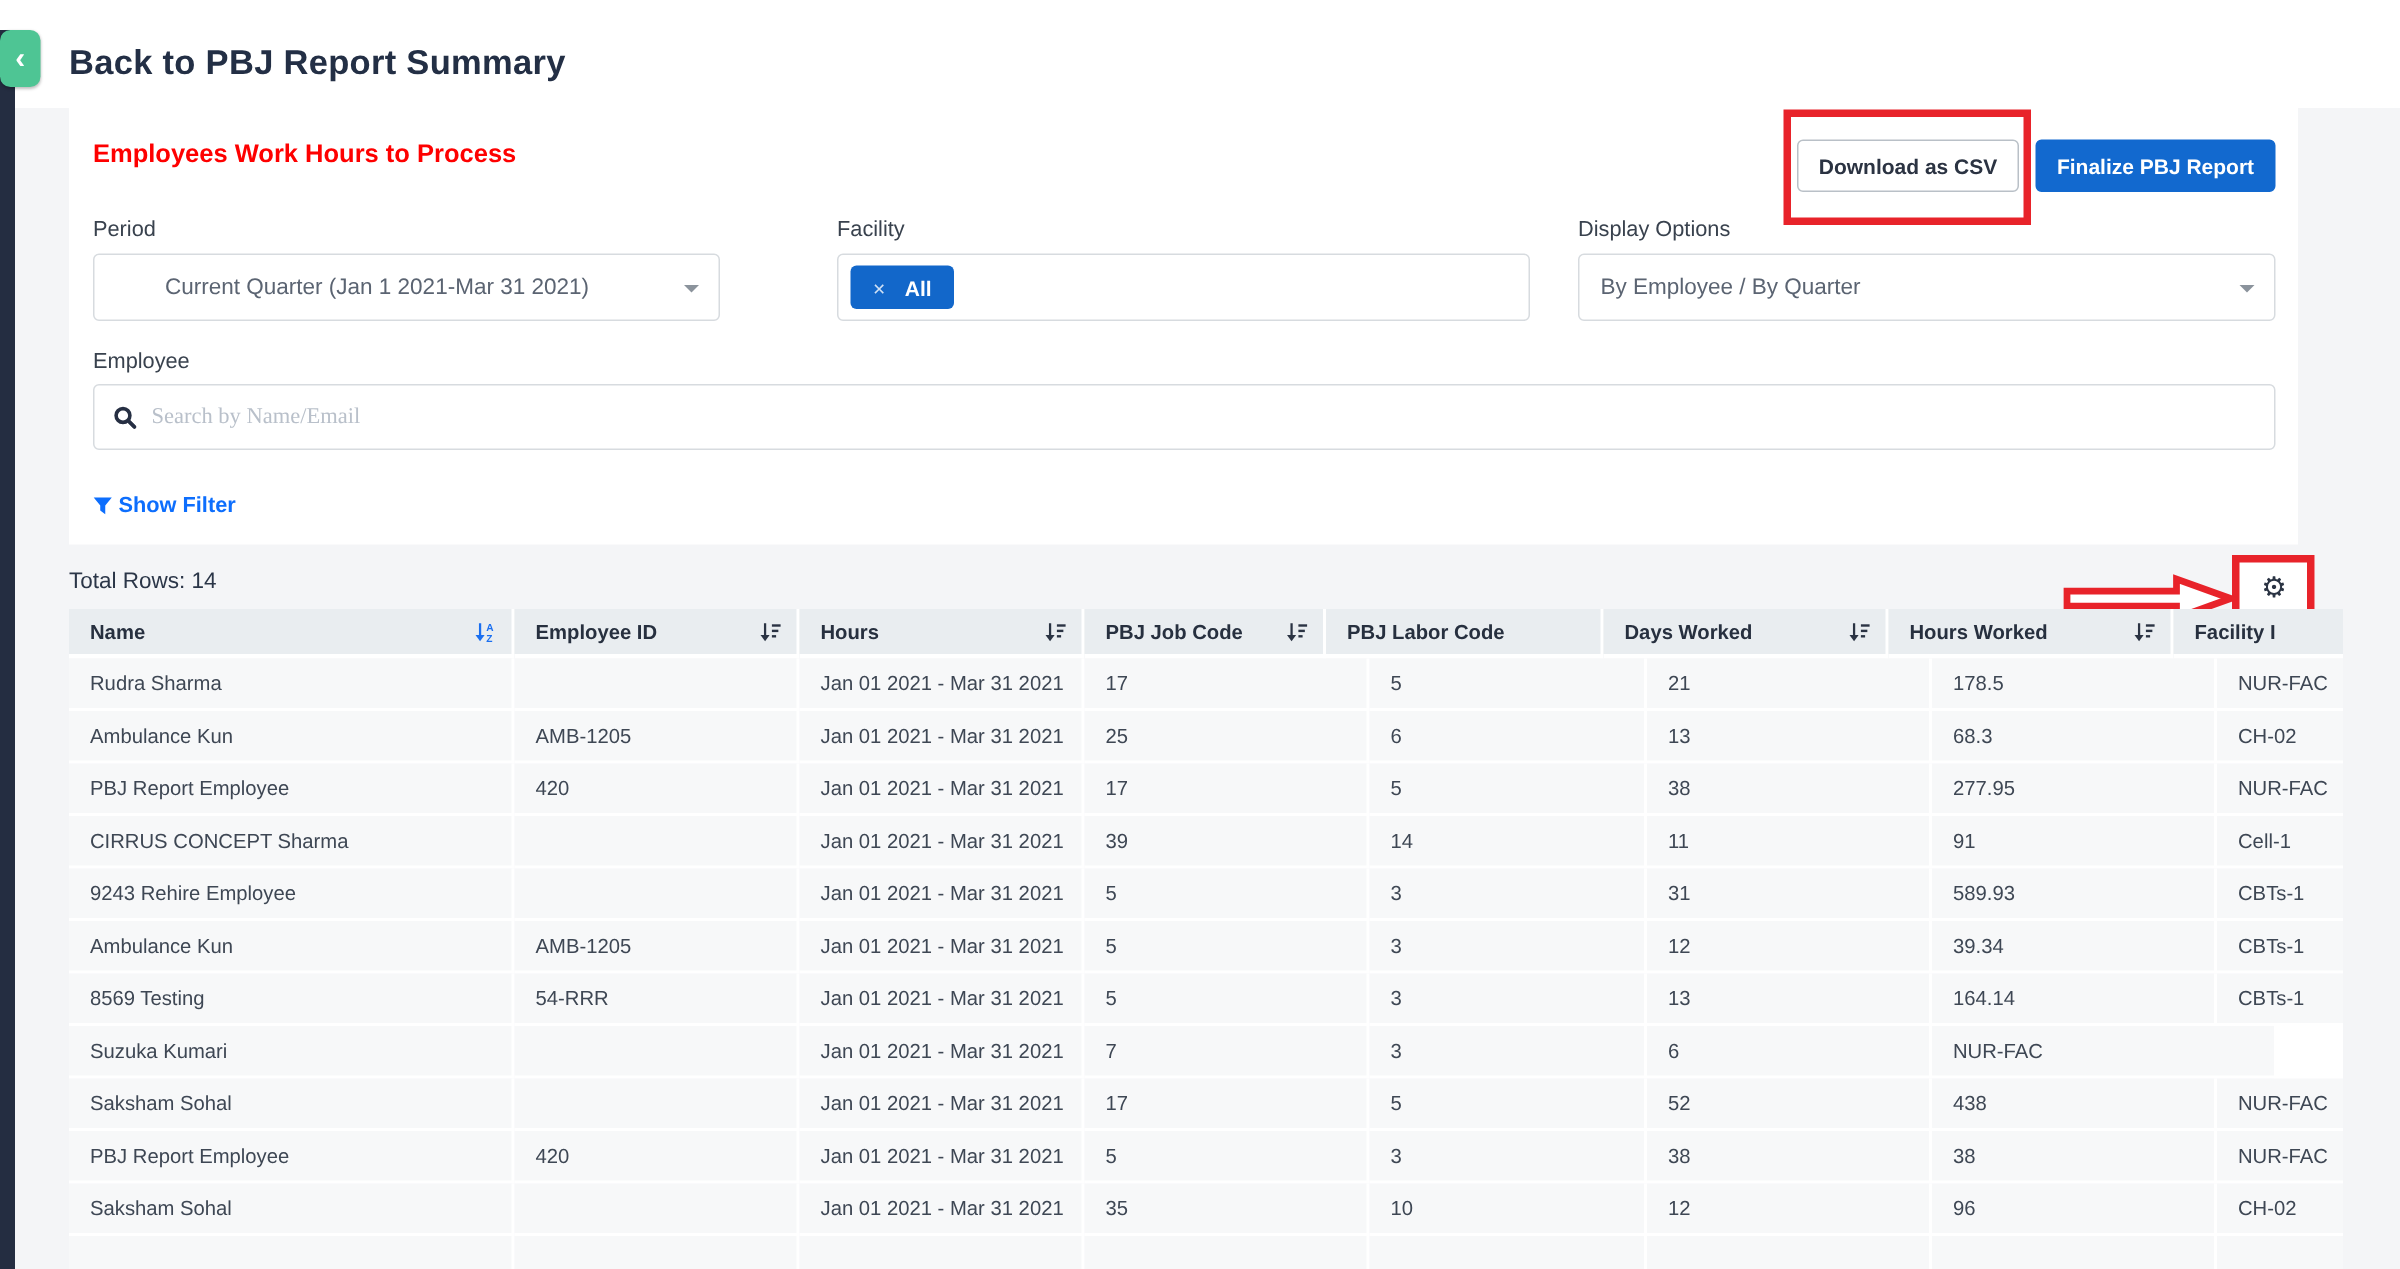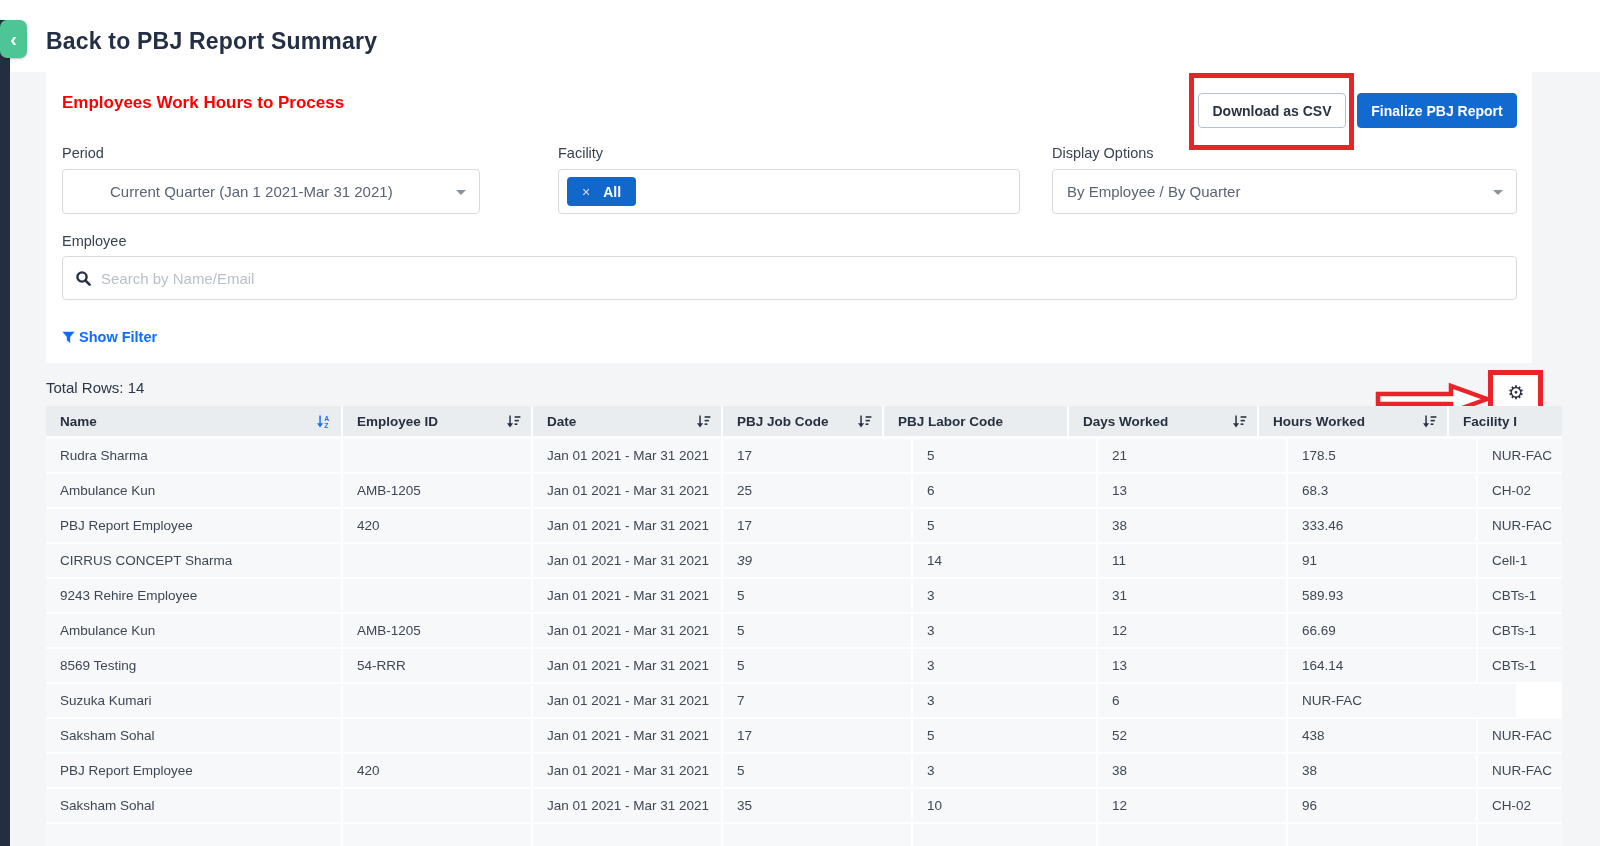--- a/index.html
+++ b/index.html
@@ -35,21 +35,21 @@
     display:flex; align-items:center; padding:0 30px 0 14px; font-size:15px; color:#5b6472; cursor:pointer;
   }
   .caret { position:absolute; right:13px; top:20px; width:0; height:0; border-left:5px solid transparent; border-right:5px solid transparent; border-top:5px solid #8b939c; }
 
   .facility-box { position:absolute; height:45px; background:#fff; border:1px solid #d7dbdf; border-radius:4px; display:flex; align-items:center; padding:0 8px; }
   .chip { display:flex; align-items:center; height:29px; background:#1267ca; border-radius:4px; color:#fff; padding:0 15px; gap:13px; cursor:pointer; }
   .chip-x { font-size:14px; opacity:.8; cursor:pointer; }
   .chip-label { font-size:14px; font-weight:700; }
 
   .search-box { position:absolute; left:16px; top:184px; width:1455px; height:44px; background:#fff; border:1px solid #d7dbdf; border-radius:4px; display:flex; align-items:center; padding:0 12px; gap:9px; }
-  .search-box input { flex:1; border:none; outline:none; font-size:15px; color:#0f766e; font-family:Liberation Sans, sans-serif; background:transparent; }
+  .search-box input { flex:1; border:none; outline:none; font-size:15px; color:#0f766e; font-family:Liberation Serif, serif; background:transparent; }
   .search-box input::placeholder { color:#b9c0ca; }
 
   .show-filter { position:absolute; left:16px; top:257px; display:flex; align-items:center; gap:4px; color:#0d6efd; font-size:14.5px; font-weight:700; cursor:pointer; }
 
   .total-rows { position:absolute; left:46px; top:379px; font-size:15px; color:#2b3648; }
 
   .gear-annotation { position:absolute; left:1488px; top:370px; width:55px; height:43px; background:#ffffff; border:5px solid #e8232a; }
   .gear-btn { position:absolute; left:1498px; top:376px; width:36px; height:32px; background:transparent; border:none; display:flex; align-items:center; justify-content:center; font-size:19px; color:#2a3343; cursor:pointer; }
   .csv-annotation { position:absolute; left:1189px; top:73px; width:165px; height:77px; border:5px solid #e8232a; pointer-events:none; }
   .arrow-annotation { position:absolute; left:1374px; top:382px; pointer-events:none; }
@@ -159,21 +159,21 @@
             <svg width="15" height="15" viewBox="0 0 15 15" fill="#2a3343">
               <rect x="3.3" y="1.5" width="1.5" height="9"></rect>
               <polygon points="1,9.3 7.1,9.3 4.05,13.5"></polygon>
               <rect x="8.6" y="2.2" width="5.8" height="1.6"></rect>
               <rect x="8.6" y="5.8" width="4.3" height="1.6"></rect>
               <rect x="8.6" y="9.4" width="2.8" height="1.6"></rect>
             </svg>
           </span>
         </div>
         <div class="hcell" style="width: 190px;">
-          <span>Date</span>
+          <span>Hours</span>
           <span class="sort-ic">
             <svg width="15" height="15" viewBox="0 0 15 15" fill="#2a3343">
               <rect x="3.3" y="1.5" width="1.5" height="9"></rect>
               <polygon points="1,9.3 7.1,9.3 4.05,13.5"></polygon>
               <rect x="8.6" y="2.2" width="5.8" height="1.6"></rect>
               <rect x="8.6" y="5.8" width="4.3" height="1.6"></rect>
               <rect x="8.6" y="9.4" width="2.8" height="1.6"></rect>
             </svg>
           </span>
         </div>
@@ -241,28 +241,28 @@
           <div class="cell" style="width: 190px;">68.3</div>
           <div class="cell" style="width: 230px;">CH-02</div>
         </div>
         <div class="trow">
           <div class="cell" style="width: 297px;">PBJ Report Employee</div>
           <div class="cell" style="width: 190px;">420</div>
           <div class="cell" style="width: 190px;">Jan 01 2021 - Mar 31 2021</div>
           <div class="cell" style="width: 190px;">17</div>
           <div class="cell" style="width: 185px;">5</div>
           <div class="cell" style="width: 190px;">38</div>
-          <div class="cell" style="width: 190px;">333.46</div>
+          <div class="cell" style="width: 190px;">277.95</div>
           <div class="cell" style="width: 230px;">NUR-FAC</div>
         </div>
         <div class="trow">
           <div class="cell" style="width: 297px;">CIRRUS CONCEPT Sharma</div>
           <div class="cell" style="width: 190px;"></div>
           <div class="cell" style="width: 190px;">Jan 01 2021 - Mar 31 2021</div>
-          <div class="cell" style="width: 190px; font-style: italic;">39</div>
+          <div class="cell" style="width: 190px;">39</div>
           <div class="cell" style="width: 185px;">14</div>
           <div class="cell" style="width: 190px;">11</div>
           <div class="cell" style="width: 190px;">91</div>
           <div class="cell" style="width: 230px;">Cell-1</div>
         </div>
         <div class="trow">
           <div class="cell" style="width: 297px;">9243 Rehire Employee</div>
           <div class="cell" style="width: 190px;"></div>
           <div class="cell" style="width: 190px;">Jan 01 2021 - Mar 31 2021</div>
           <div class="cell" style="width: 190px;">5</div>
@@ -271,21 +271,21 @@
           <div class="cell" style="width: 190px;">589.93</div>
           <div class="cell" style="width: 230px;">CBTs-1</div>
         </div>
         <div class="trow">
           <div class="cell" style="width: 297px;">Ambulance Kun</div>
           <div class="cell" style="width: 190px;">AMB-1205</div>
           <div class="cell" style="width: 190px;">Jan 01 2021 - Mar 31 2021</div>
           <div class="cell" style="width: 190px;">5</div>
           <div class="cell" style="width: 185px;">3</div>
           <div class="cell" style="width: 190px;">12</div>
-          <div class="cell" style="width: 190px;">66.69</div>
+          <div class="cell" style="width: 190px;">39.34</div>
           <div class="cell" style="width: 230px;">CBTs-1</div>
         </div>
         <div class="trow">
           <div class="cell" style="width: 297px;">8569 Testing</div>
           <div class="cell" style="width: 190px;">54-RRR</div>
           <div class="cell" style="width: 190px;">Jan 01 2021 - Mar 31 2021</div>
           <div class="cell" style="width: 190px;">5</div>
           <div class="cell" style="width: 185px;">3</div>
           <div class="cell" style="width: 190px;">13</div>
           <div class="cell" style="width: 190px;">164.14</div>

